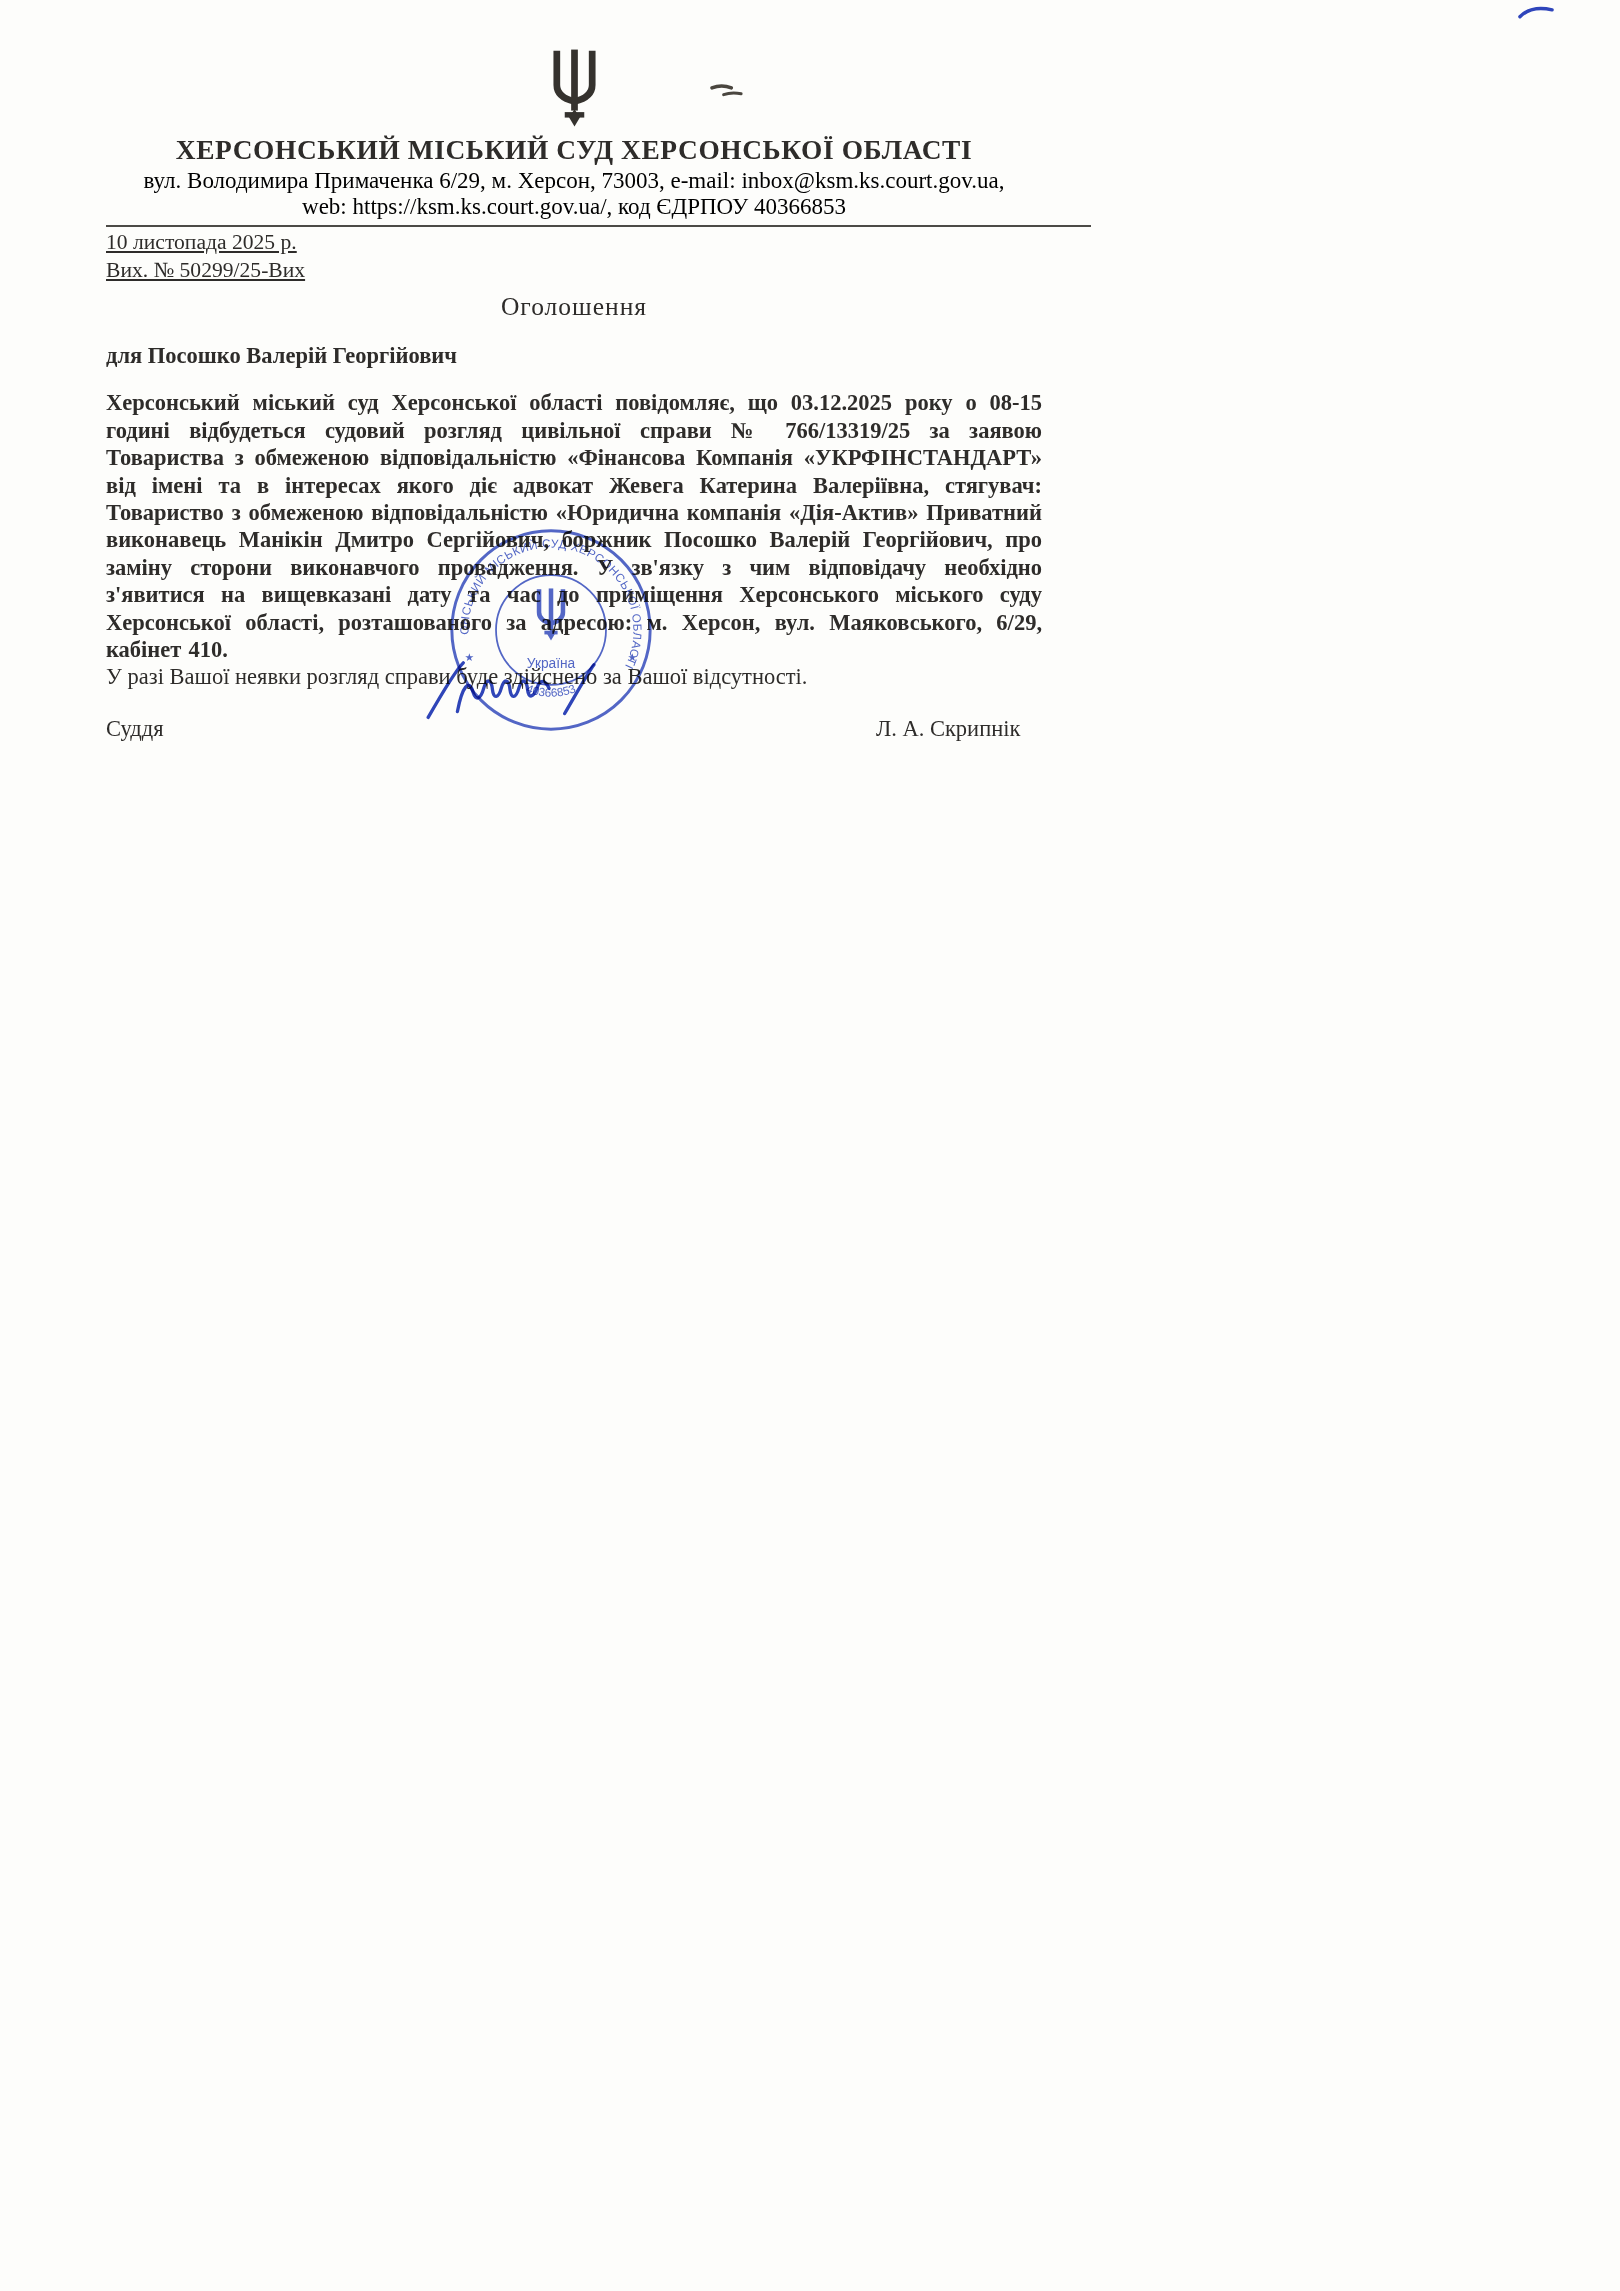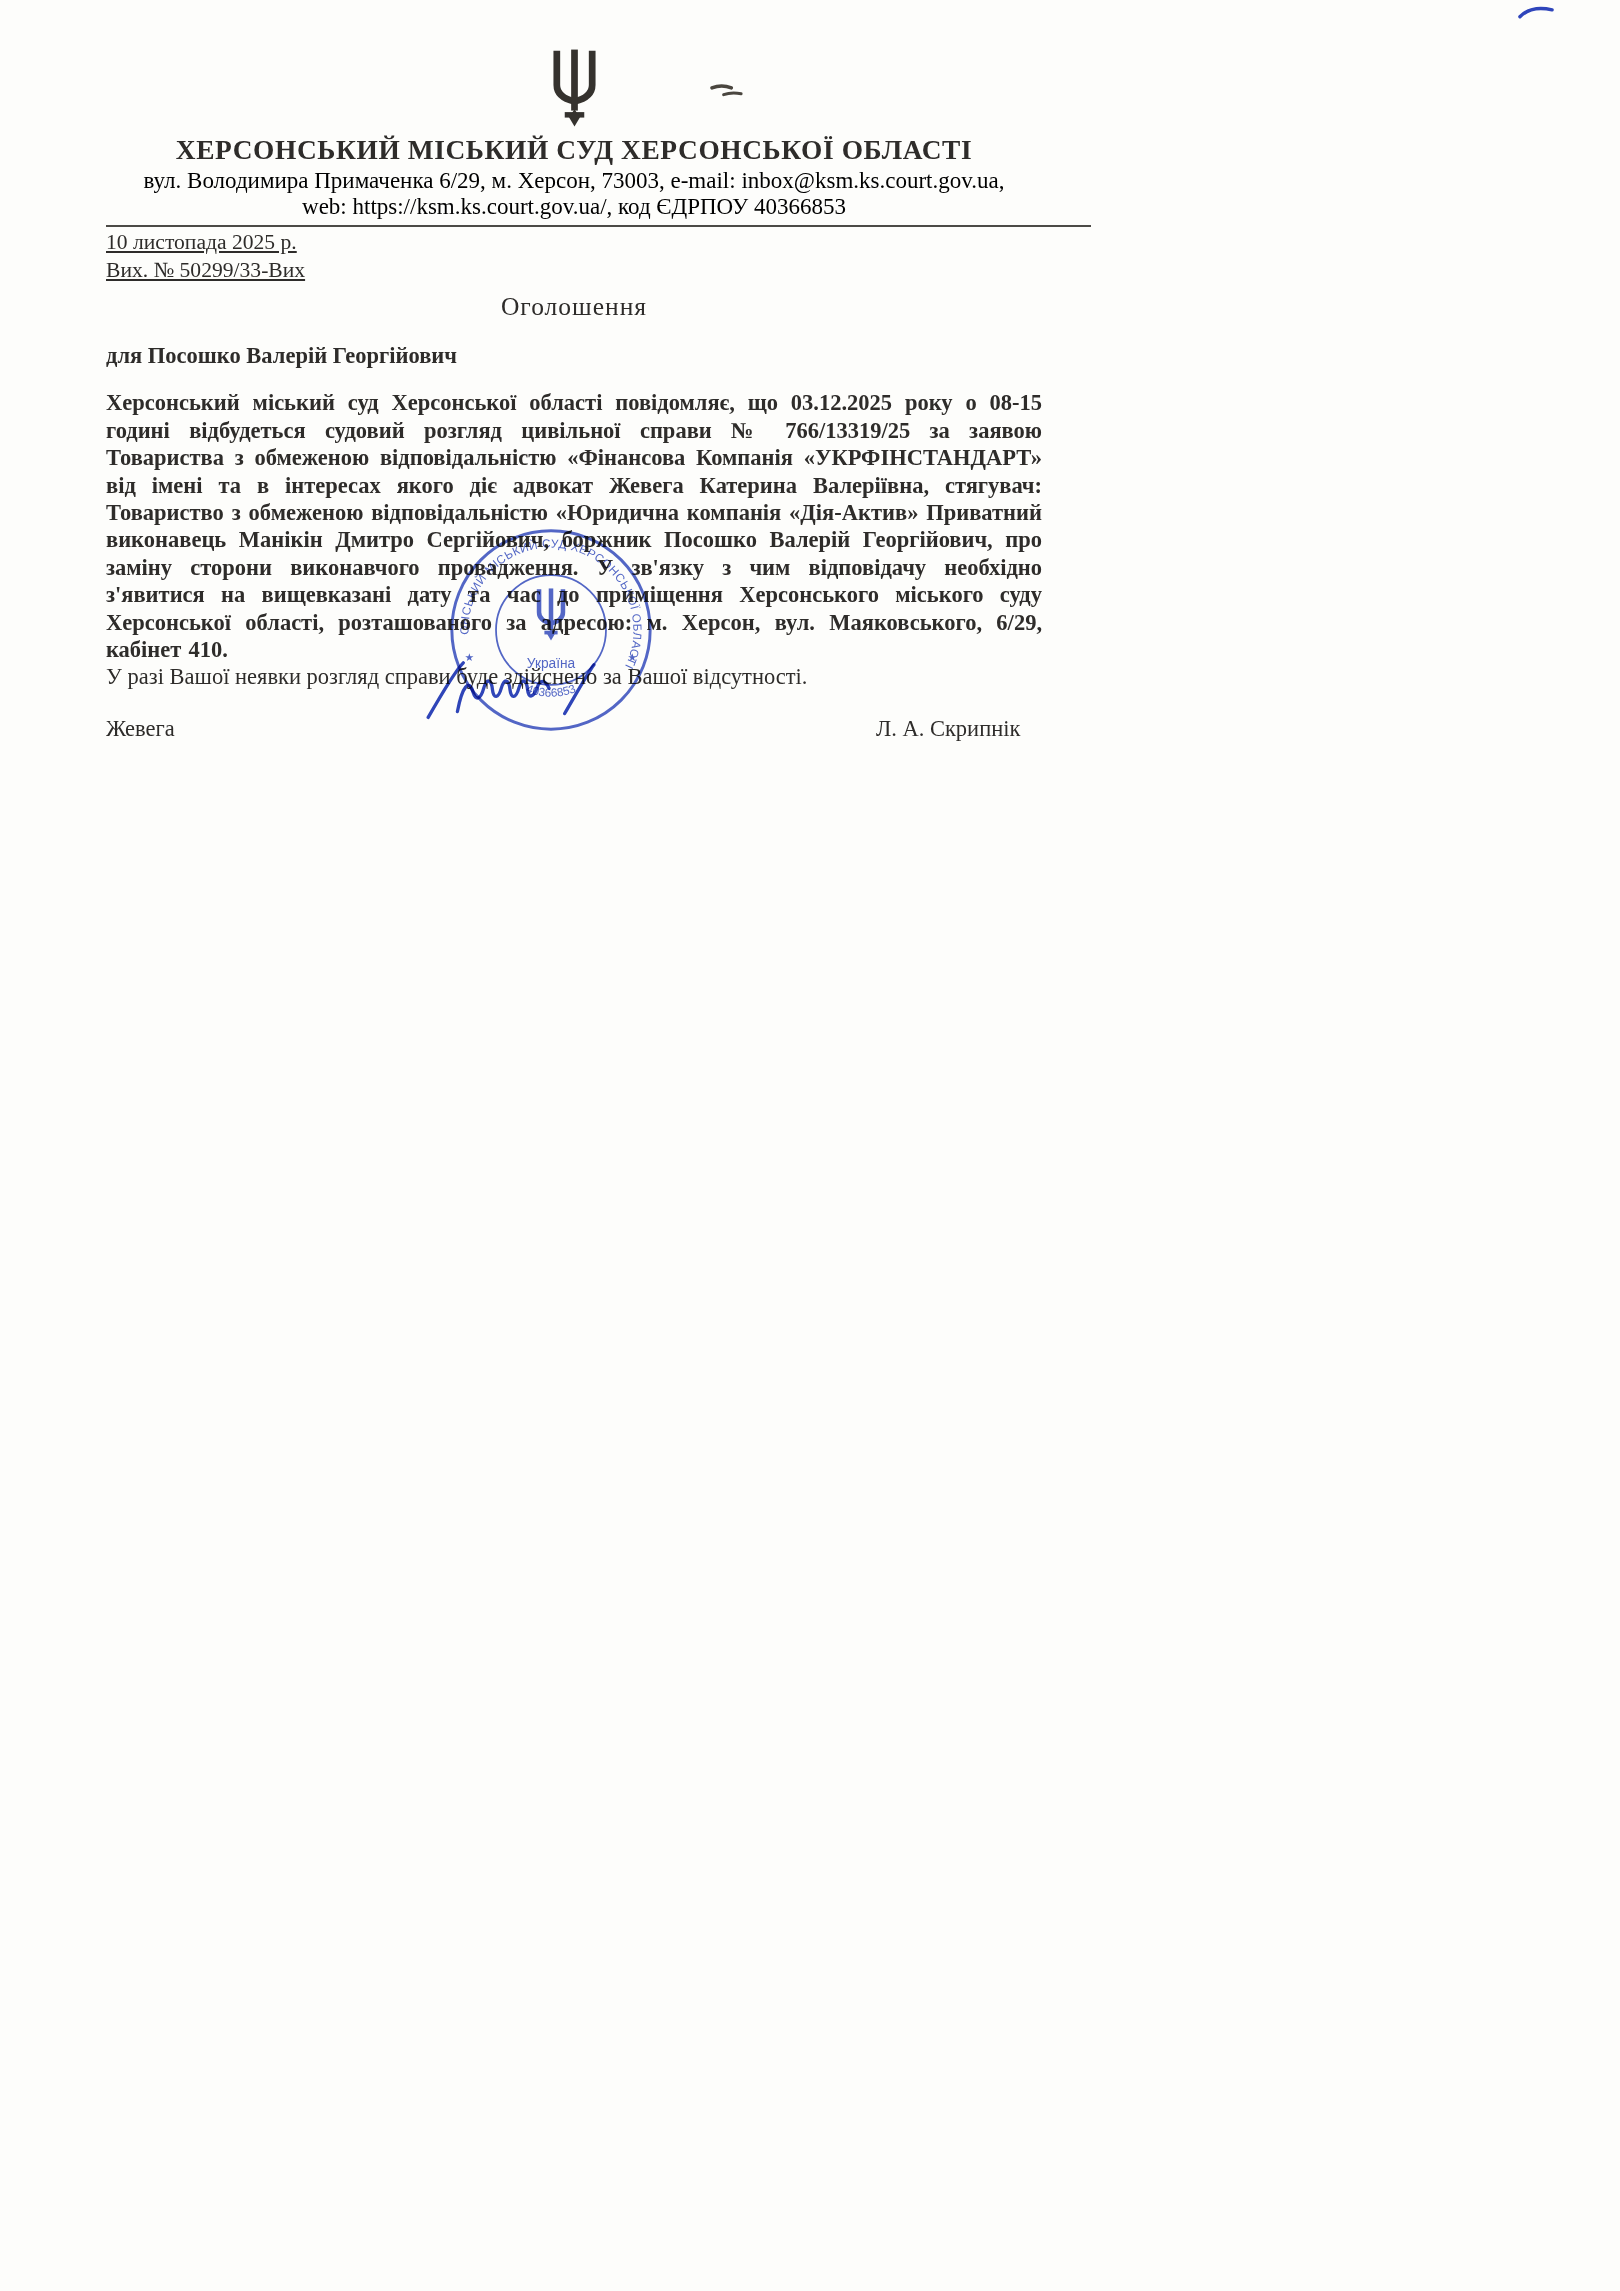--- a/index.html
+++ b/index.html
@@ -105,32 +105,32 @@
       </div>
       <div class="court-name">ХЕРСОНСЬКИЙ МІСЬКИЙ СУД ХЕРСОНСЬКОЇ ОБЛАСТІ</div>
       <div class="addr">вул. Володимира Примаченка 6/29, м. Херсон, 73003, e-mail: inbox@ksm.ks.court.gov.ua,</div>
       <div class="addr">web: https://ksm.ks.court.gov.ua/, код ЄДРПОУ 40366853</div>
     </div>
 
     <div class="rule"></div>
 
     <div class="meta">
       <div>10 листопада 2025 р.</div>
-      <div>Вих. № 50299/33-Вих</div>
+      <div>Вих. № 50299/25-Вих</div>
     </div>
 
     <div class="doc-title">Оголошення</div>
 
     <div class="recipient">для Посошко Валерій Георгійович</div>
 
     <p class="body-par">Херсонський міський суд Херсонської області повідомляє, що 03.12.2025 року о 08-15 годині відбудеться судовий розгляд цивільної справи № 766/13319/25 за заявою Товариства з обмеженою відповідальністю «Фінансова Компанія «УКРФІНСТАНДАРТ» від імені та в інтересах якого діє адвокат Жевега Катерина Валеріївна, стягувач: Товариство з обмеженою відповідальністю «Юридична компанія «Дія-Актив» Приватний виконавець Манікін Дмитро Сергійович, боржник Посошко Валерій Георгійович, про заміну сторони виконавчого провадження. У зв'язку з чим відповідачу необхідно з'явитися на вищевказані дату та час до приміщення Херсонського міського суду Херсонської області, розташованого за адресою: м. Херсон, вул. Маяковського, 6/29, кабінет 410.</p>
     <p class="body-par2">У разі Вашої неявки розгляд справи буде здійснено за Вашої відсутності.</p>
 
     <div class="sign-row">
-      <span>Жевега</span>
+      <span>Суддя</span>
       <span>Л. А. Скрипнік</span>
     </div>
 
   </div>
 
   <div class="stamp">
     <svg width="216" height="216" viewBox="0 0 220 220" aria-hidden="true">
       <defs>
         <path id="arcCW" d="M26,110 a84,84 0 1,1 168,0 a84,84 0 1,1 -168,0"></path>
         <path id="arcCCW" d="M42,110 a68,68 0 1,0 136,0 a68,68 0 1,0 -136,0"></path>

